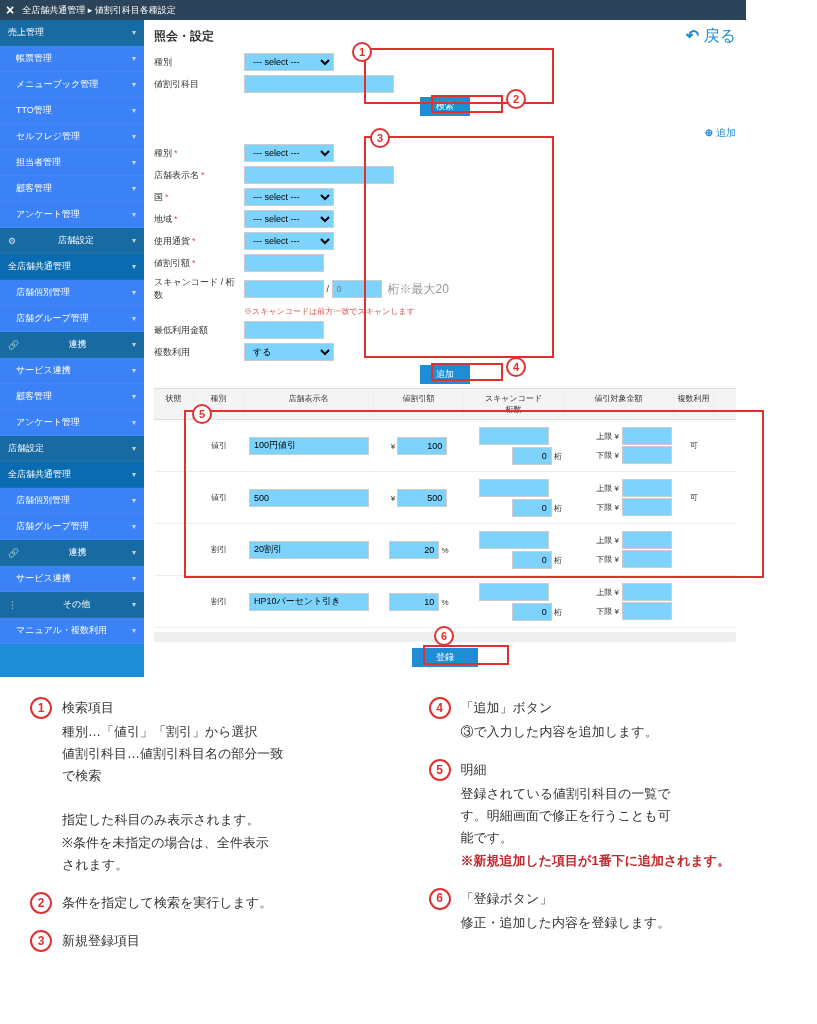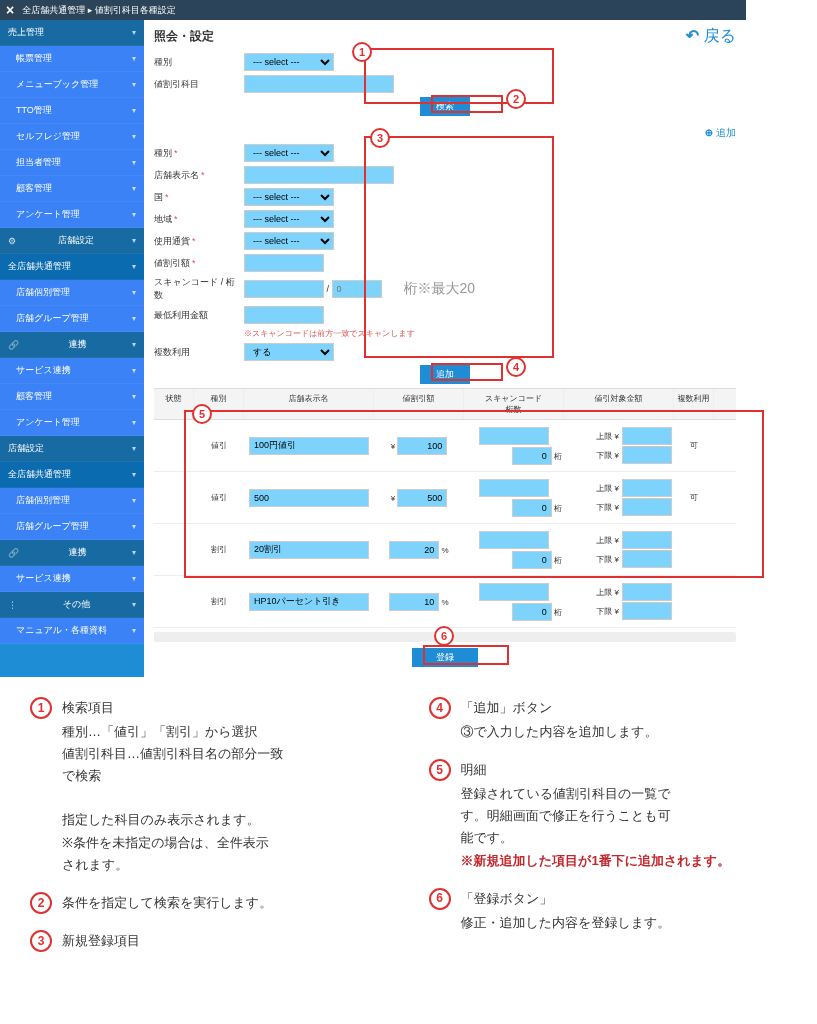--- a/index.html
+++ b/index.html
@@ -29,21 +29,21 @@
 select,input[type=text]{border:1px solid #ccc;height:18px;font-size:9px;padding:0 4px;background:#7dd3fc}
 select{width:90px}
 .wide{width:150px}
 .med{width:80px}
 .small{width:50px}
 .btn{background:#1f8dd6;color:#fff;border:none;padding:3px 16px;font-size:9px;cursor:pointer}
 .btn-bar{margin:4px 0}
 .add-link{color:#1f8dd6;font-size:10px;float:right}
 .add-link::before{content:"⊕ ";font-weight:bold}
 .hint{color:#d9534f;font-size:8px;margin-left:0}
-.note-gray{color:#999;font-size:14px;margin-left:22px}
+.note-gray{color:#999;font-size:12px;margin-left:6px}
 .table{width:100%;font-size:8px}
 .thead{display:flex;background:#f4f4f4;border-top:1px solid #ddd;border-bottom:1px solid #ddd}
 .th{padding:4px 2px;text-align:center;border-right:1px solid #eee}
 .tbody .tr{display:flex;align-items:center;padding:4px 0;border-bottom:1px solid #eee}
 .td{padding:2px;text-align:center}
 .c-state{width:40px}.c-type{width:50px}.c-name{width:130px}.c-amt{width:90px}.c-scan{width:100px}.c-limit{width:110px}.c-multi{width:40px}
 .td input{text-align:right}
 .limit-row{display:flex;align-items:center;justify-content:flex-end;gap:3px;font-size:8px;margin:1px 0}
 .limit-row input{width:50px}
 .callout{position:absolute;width:20px;height:20px;border:2px solid #e03131;border-radius:50%;background:#fff;color:#e03131;font-weight:bold;display:flex;align-items:center;justify-content:center;font-size:11px;z-index:10}
@@ -159,21 +159,21 @@
         <div class="side-item sub">
           <span>サービス連携</span>
           <span class="caret">▾</span>
         </div>
         <div class="side-item dark">
           <span class="ico">⋮</span>
           <span>その他</span>
           <span class="caret">▾</span>
         </div>
         <div class="side-item sub">
-          <span>マニュアル・各種資料</span>
+          <span>マニュアル・複数利用</span>
           <span class="caret">▾</span>
         </div>
       </div>
 
     <div class="main">
       <div class="page-head">
         <div class="page-title">照会・設定</div>
         <div class="back">戻る</div>
       </div>
 
@@ -224,26 +224,26 @@
       <div class="form-row">
           <label><span>値割引額</span><span class="req">*</span></label>
           <input type="text" class="med" style="">
         </div>
       <div class="form-row"><label>スキャンコード / 桁数</label>
         <input type="text" class="med" style=""> &nbsp;/&nbsp;
         <input type="text" class="small" placeholder="0" style="">
         <span class="note-gray">桁※最大20</span>
       </div>
       <div class="form-row">
+          <label></label>
+          <span class="hint">※スキャンコードは前方一致でスキャンします</span>
+        </div>
+      <div class="form-row">
           <label>最低利用金額</label>
           <input type="text" class="med" style="">
-        </div>
-      <div class="form-row">
-          <label></label>
-          <span class="hint">※スキャンコードは前方一致でスキャンします</span>
         </div>
       <div class="form-row">
           <label>複数利用</label>
           <select><option>する</option></select>
         </div>
 
       <div class="btn-bar" style="text-align:center;position:relative">
         <div class="redbox" style="left:277px;top:-2px;width:72px;height:18px"></div>
         <button class="btn">追加</button>
         <div class="callout" style="left:352px;top:-8px">4</div>

